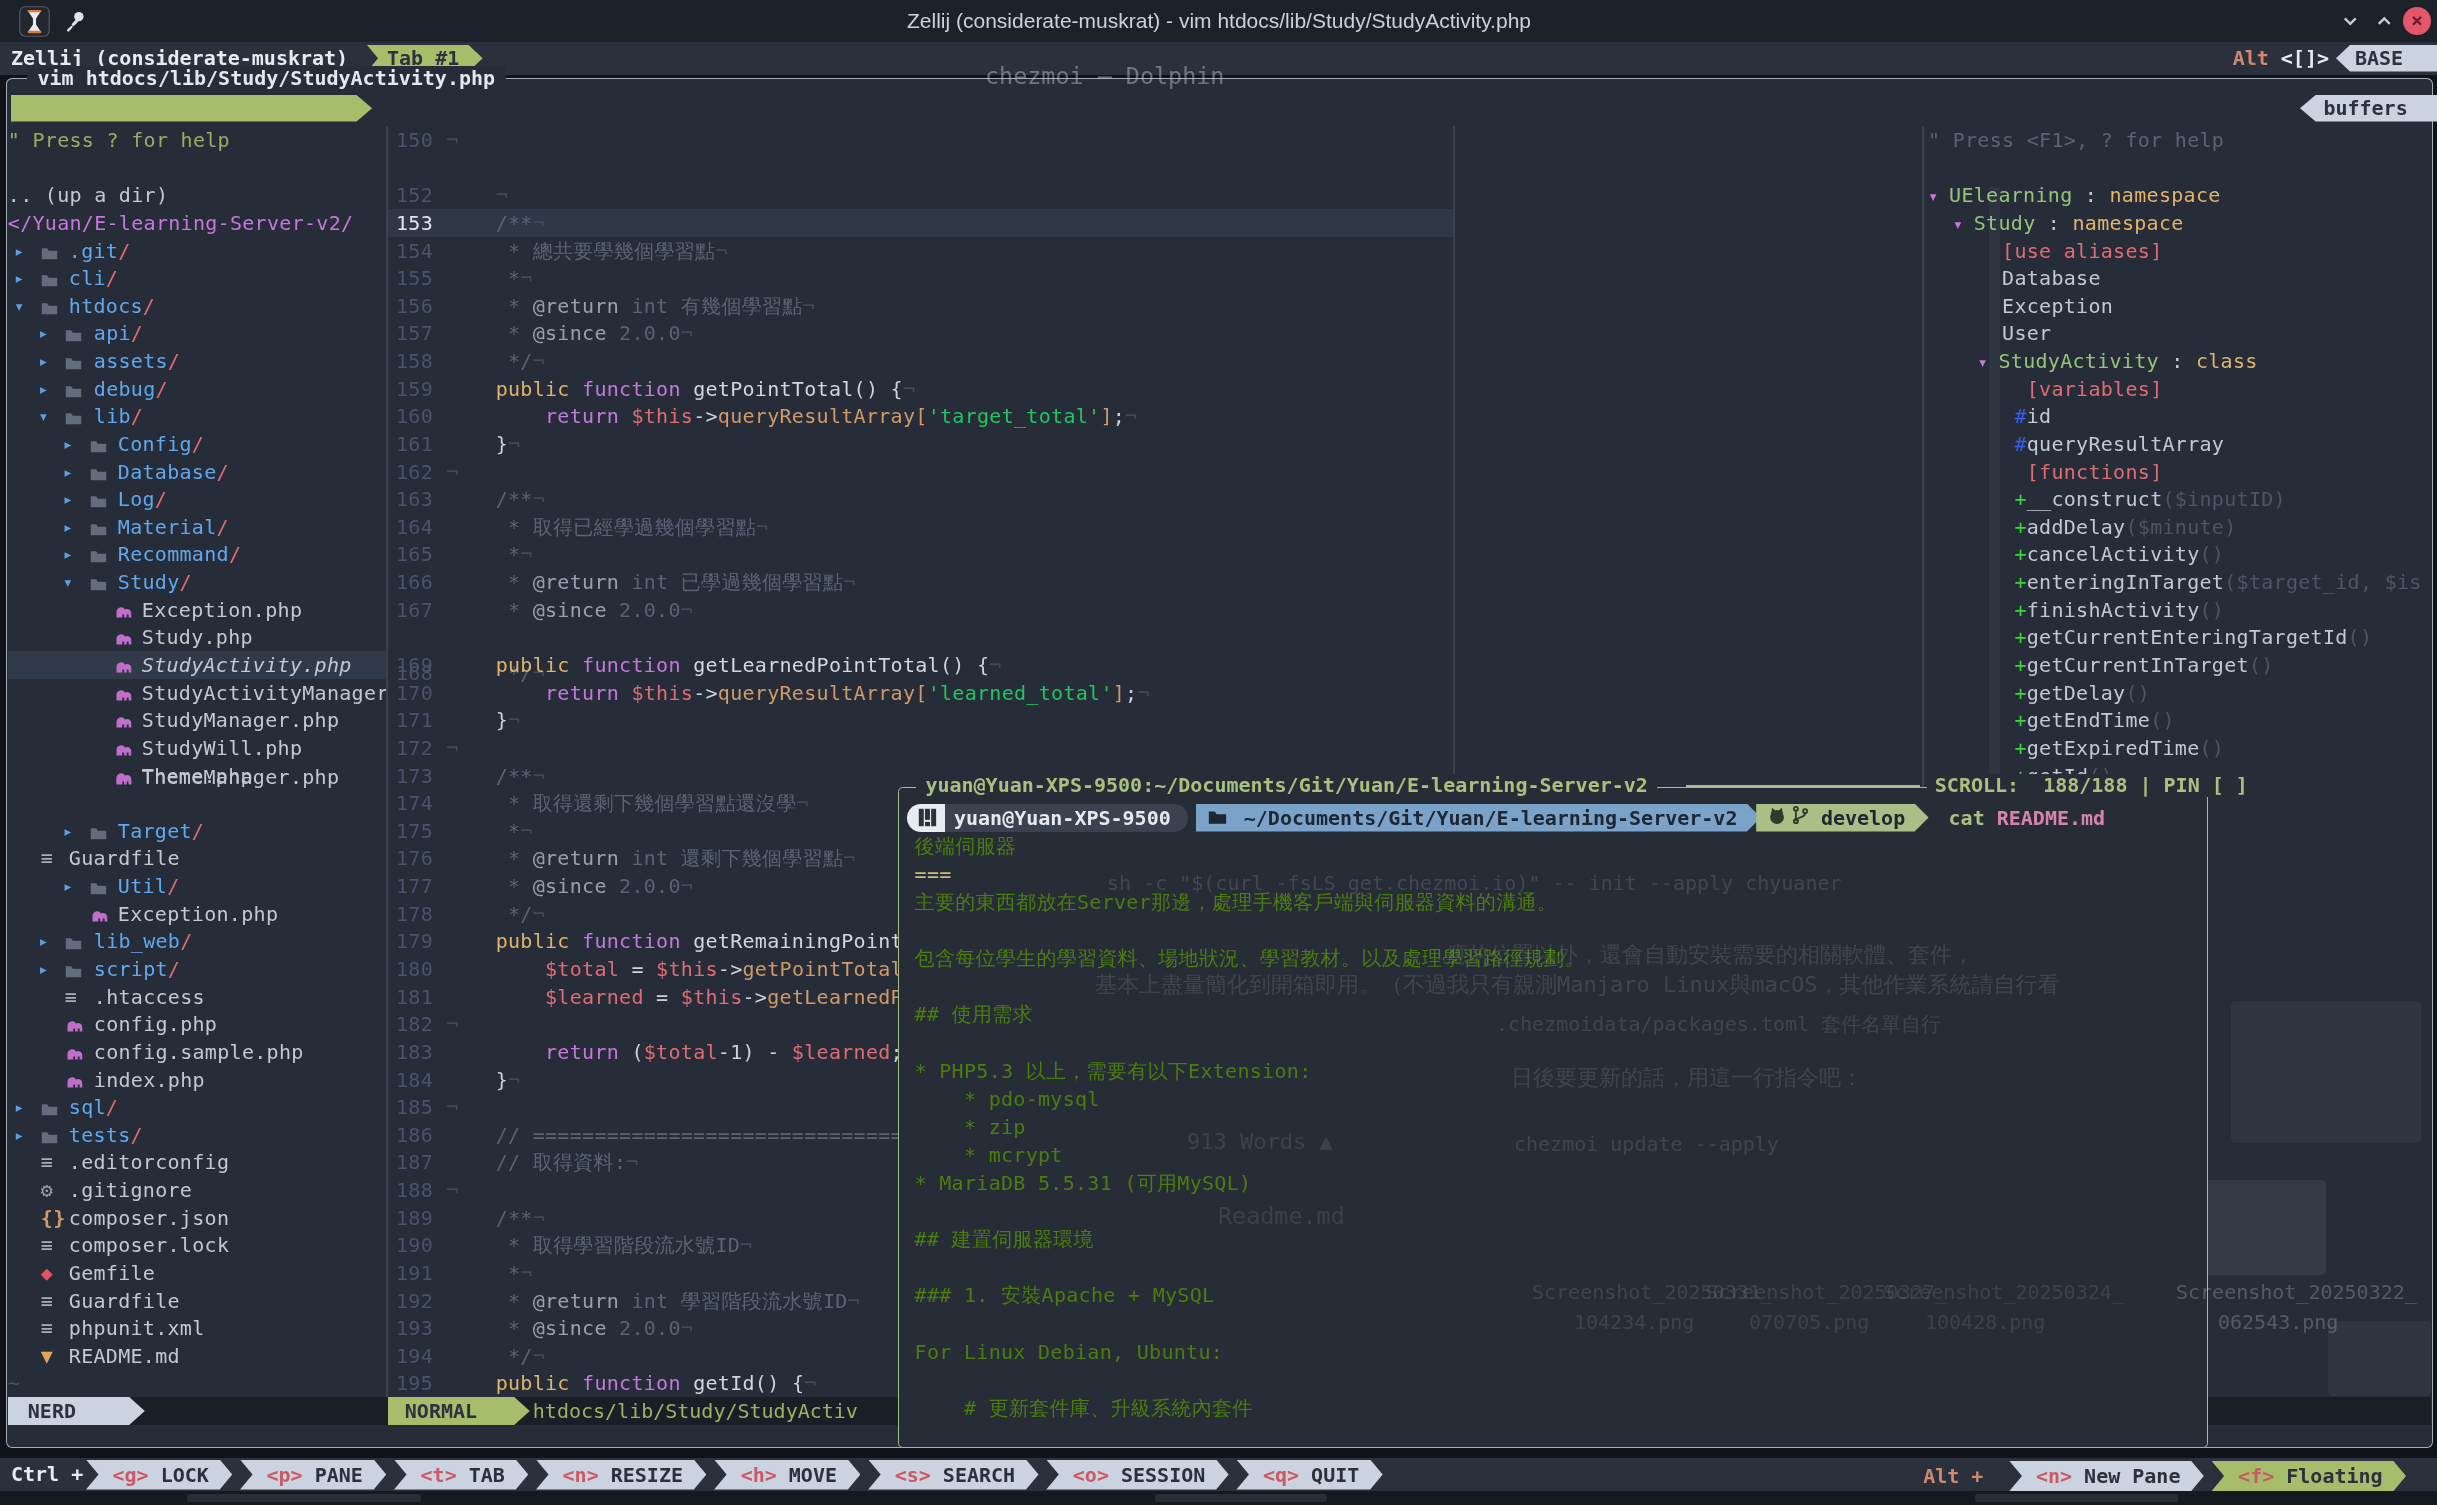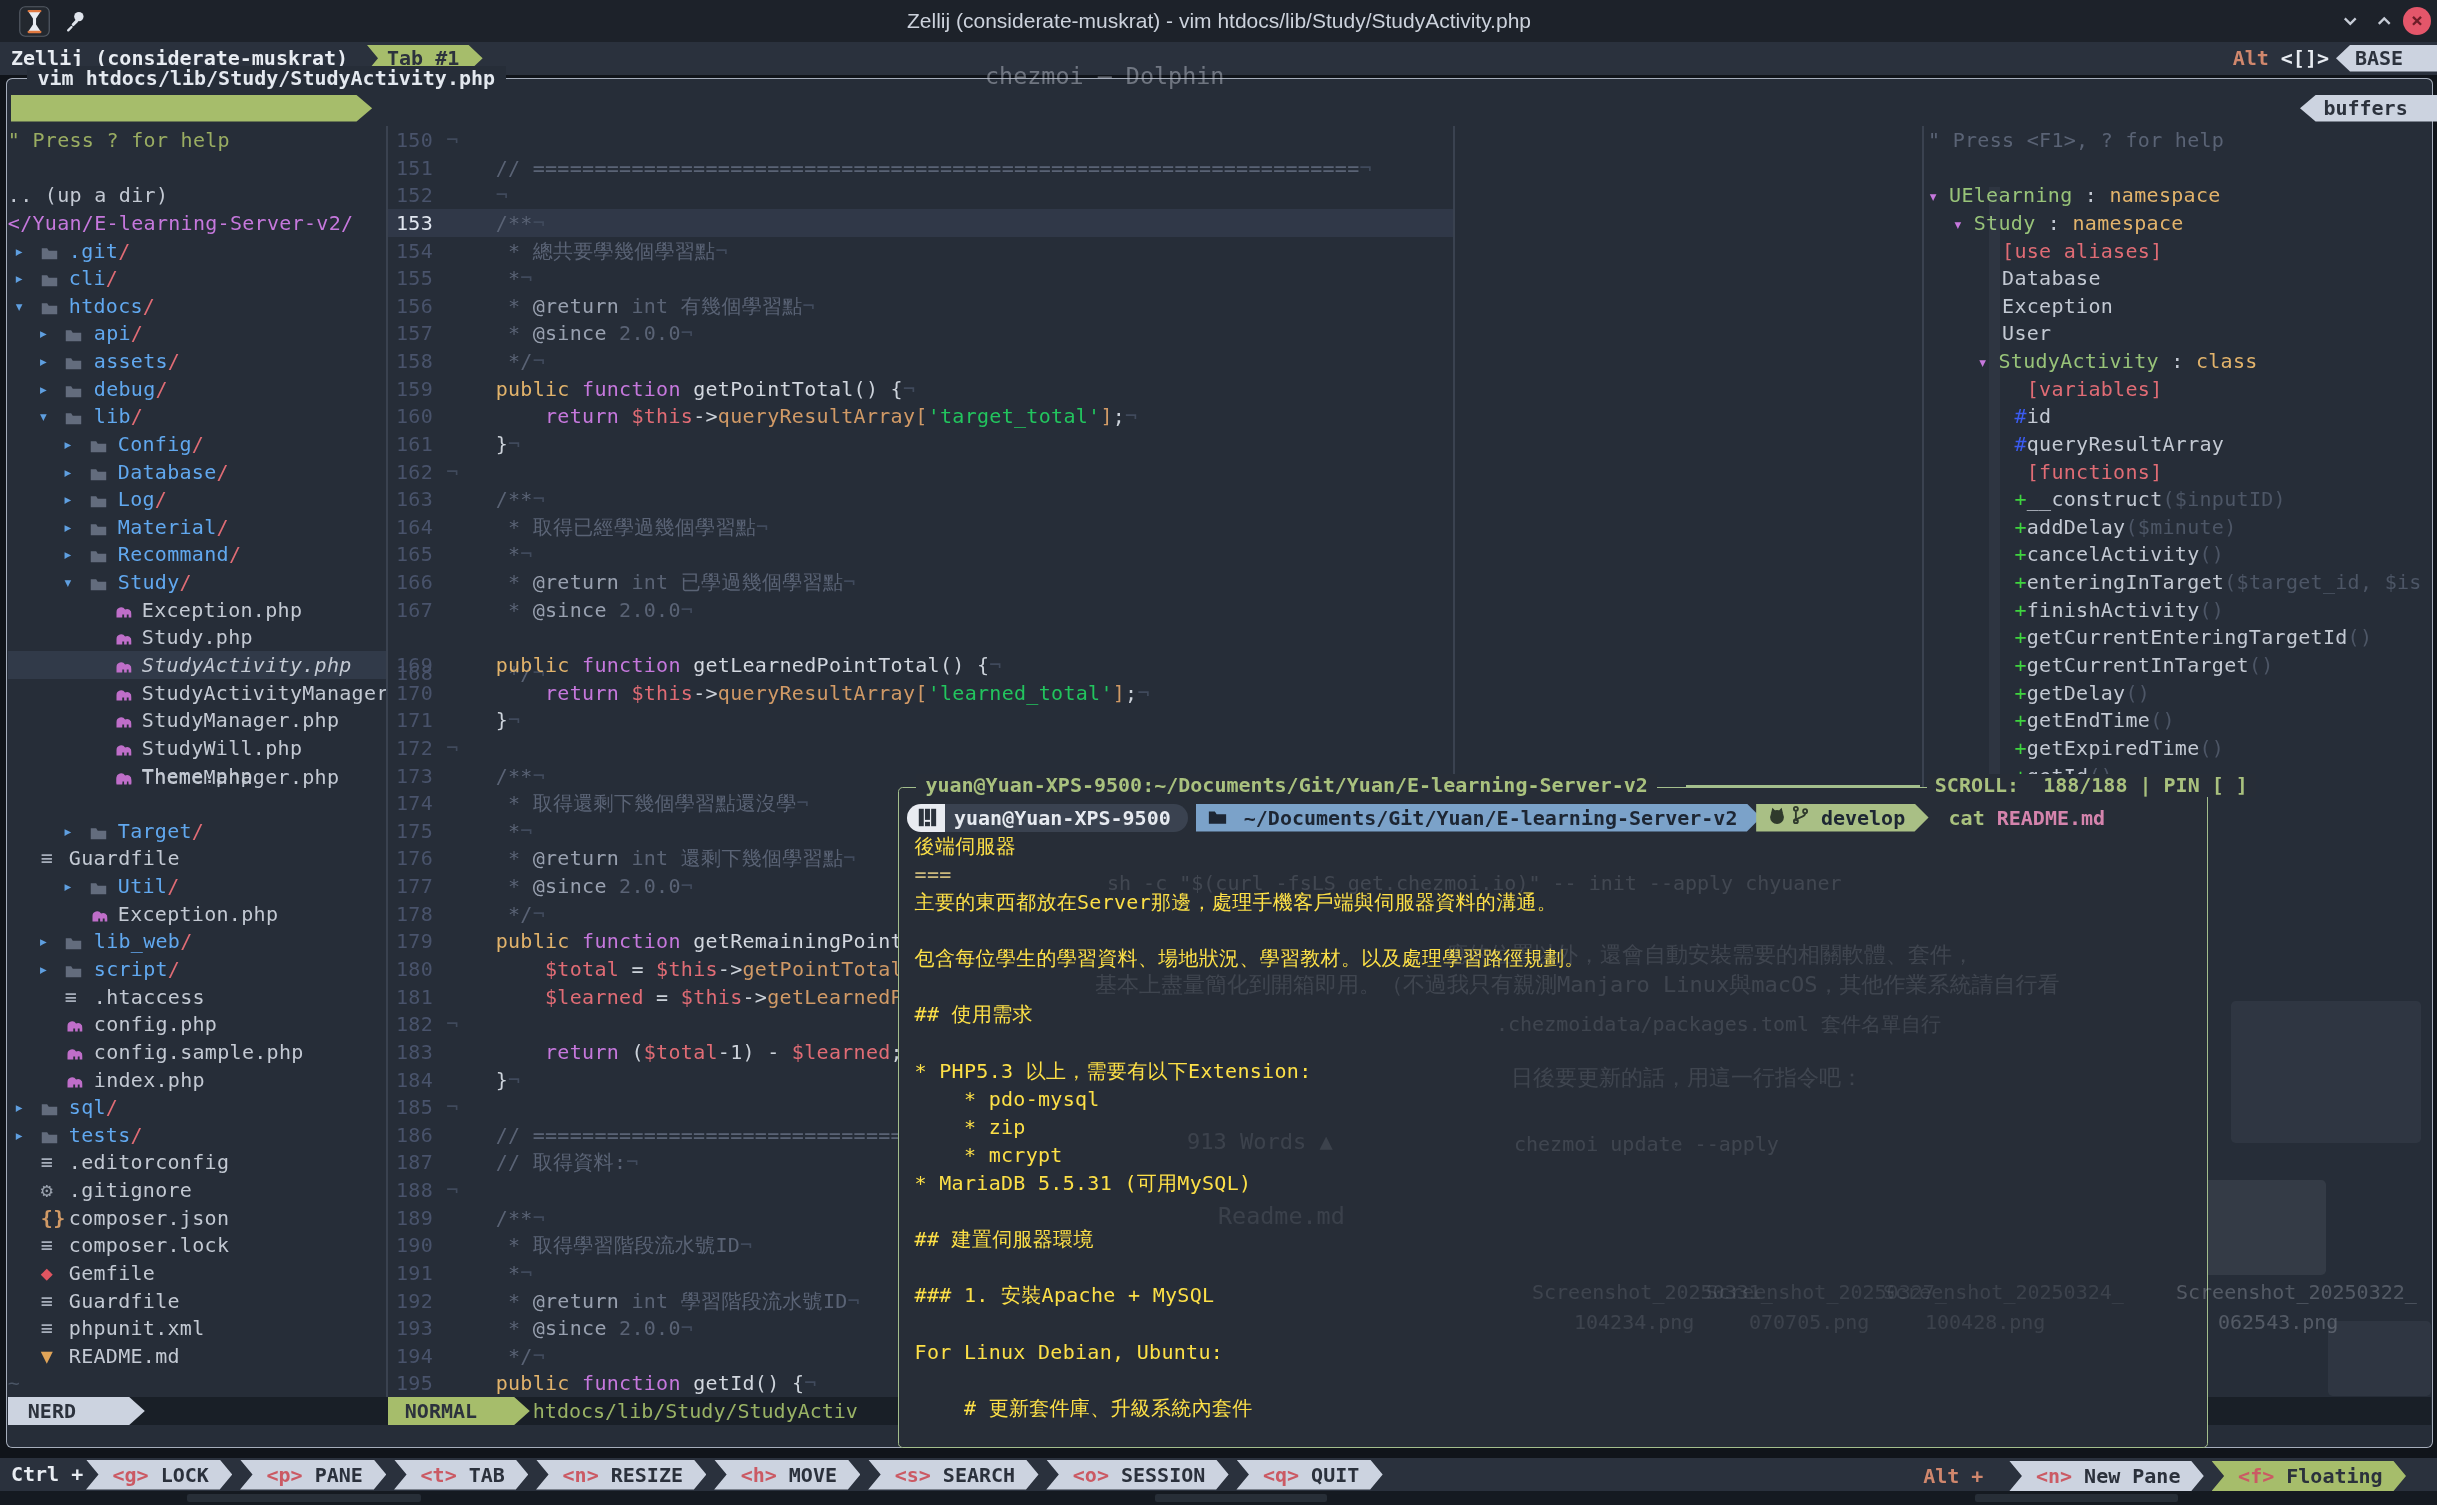--- a/index.html
+++ b/index.html
@@ -75,21 +75,21 @@
   #status-file{left:525px;top:0;line-height:28px;color:#9ab365;font-size:20px;white-space:pre;}
   
   #float{left:898px;top:787px;width:1308px;height:659px;background:#272d37;border:1.6px solid #a3be8c;border-radius:4.7px;z-index:10;}
   #float-title{left:916px;top:774px;z-index:12;height:23.4px;line-height:23.4px;background:#272d37;padding:0 9.4px;
                color:#a9c17e;font-size:20px;font-weight:bold;white-space:pre;}
   #float-dash{left:1686px;top:785px;width:234px;height:1.6px;background:#a3be8c;z-index:12;}
   #float-scroll{left:1927px;top:774px;z-index:12;height:23.4px;line-height:23.4px;background:#272d37;padding:0 7.8px;
                 color:#a9c17e;font-size:20px;font-weight:bold;white-space:pre;}
   #float-body{left:899px;top:788px;width:1305px;height:656px;overflow:hidden;z-index:11;}
   .frow{position:absolute;left:15.6px;height:28px;line-height:28px;font-size:20px;letter-spacing:0.3px;white-space:pre;}
-  .rk-rt{color:#fde047;} .rk-ry{color:#ccb97c;}
+  .rk-rt{color:#4d7c0f;} .rk-ry{color:#ccb97c;}
   
   #prompt{position:absolute;left:7.8px;top:15.6px;height:28px;display:flex;align-items:center;}
   .pseg{height:28px;display:flex;align-items:center;font-size:20px;font-weight:bold;white-space:pre;text-align:right;}
   #pseg-logo{background:#e8ebf1;border-radius:14px 0 0 14px;padding:0 7.8px 0 11px;}
   #pseg-host{background:#3a4250;color:#e6eaf0;padding:0 17px 0 9.4px;border-radius:0 14px 14px 0;}
   #pseg-path{background:#7ba2c9;color:#1d2633;padding:0 23.4px 0 12.5px;margin-left:7.8px;
              clip-path:polygon(0 0,calc(100% - 14px) 0,100% 50%,calc(100% - 14px) 100%,0 100%);}
   #pseg-git{background:#a9bf85;color:#1d2633;padding:0 23.4px 0 11px;margin-left:-4.7px;
              clip-path:polygon(0 0,calc(100% - 14px) 0,100% 50%,calc(100% - 14px) 100%,0 100%);}
   #pcmd{margin-left:20px;}
@@ -421,21 +421,20 @@
         <span class="ticon ti-markdown" style="left: 33px;">▼</span>
         <span class="ttext file" style="left: 61px;">README.md</span>
       </div>
       <div class="trow" style="top: 1243px;">
         <span class="ttext tilde" style="left: 0px;">~</span>
       </div>
     </div>
   <div id="editor" class="abs panel">
       <div class="cur-line"></div>
       <div class="crow" style="top: 0px;"><span class="lnum">150</span><span class="ck-e">¬</span></div>
-      <div class="crow" style="top: 28px;"><span class="lnum">151</span><span class="ck-c">    // ===================================================================</span><span class="ck-e">¬</span></div>
       <div class="crow" style="top: 55px;"><span class="lnum">152</span><span class="ck-c">    </span><span class="ck-e">¬</span></div>
       <div class="crow" style="top: 83px;"><span class="lnum curnum">153</span><span class="ck-c">    /**</span><span class="ck-e">¬</span></div>
       <div class="crow" style="top: 111px;"><span class="lnum">154</span><span class="ck-c">     * 總共要學幾個學習點</span><span class="ck-e">¬</span></div>
       <div class="crow" style="top: 138px;"><span class="lnum">155</span><span class="ck-c">     *</span><span class="ck-e">¬</span></div>
       <div class="crow" style="top: 166px;"><span class="lnum">156</span><span class="ck-c">     * </span><span class="ck-cb">@return</span><span class="ck-c"> int 有幾個學習點</span><span class="ck-e">¬</span></div>
       <div class="crow" style="top: 193px;"><span class="lnum">157</span><span class="ck-c">     * </span><span class="ck-cb">@since</span><span class="ck-c"> 2.0.0</span><span class="ck-e">¬</span></div>
       <div class="crow" style="top: 221px;"><span class="lnum">158</span><span class="ck-c">     */</span><span class="ck-e">¬</span></div>
       <div class="crow" style="top: 249px;"><span class="lnum">159</span><span class="ck-k1">    public</span><span class="ck-p"> </span><span class="ck-k2">function</span><span class="ck-p"> </span><span class="ck-fn">getPointTotal</span><span class="ck-p">() {</span><span class="ck-e">¬</span></div>
       <div class="crow" style="top: 276px;"><span class="lnum">160</span><span class="ck-p">        </span><span class="ck-k2">return</span><span class="ck-p"> </span><span class="ck-v">$this</span><span class="ck-p">-&gt;</span><span class="ck-m">queryResultArray</span><span class="ck-b">[</span><span class="ck-s">'target_total'</span><span class="ck-b">]</span><span class="ck-p">;</span><span class="ck-e">¬</span></div>
       <div class="crow" style="top: 304px;"><span class="lnum">161</span><span class="ck-p">    }</span><span class="ck-e">¬</span></div>

